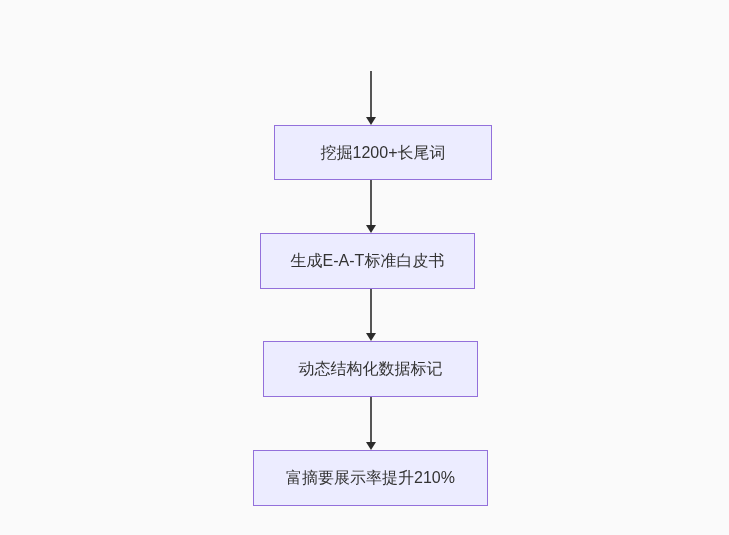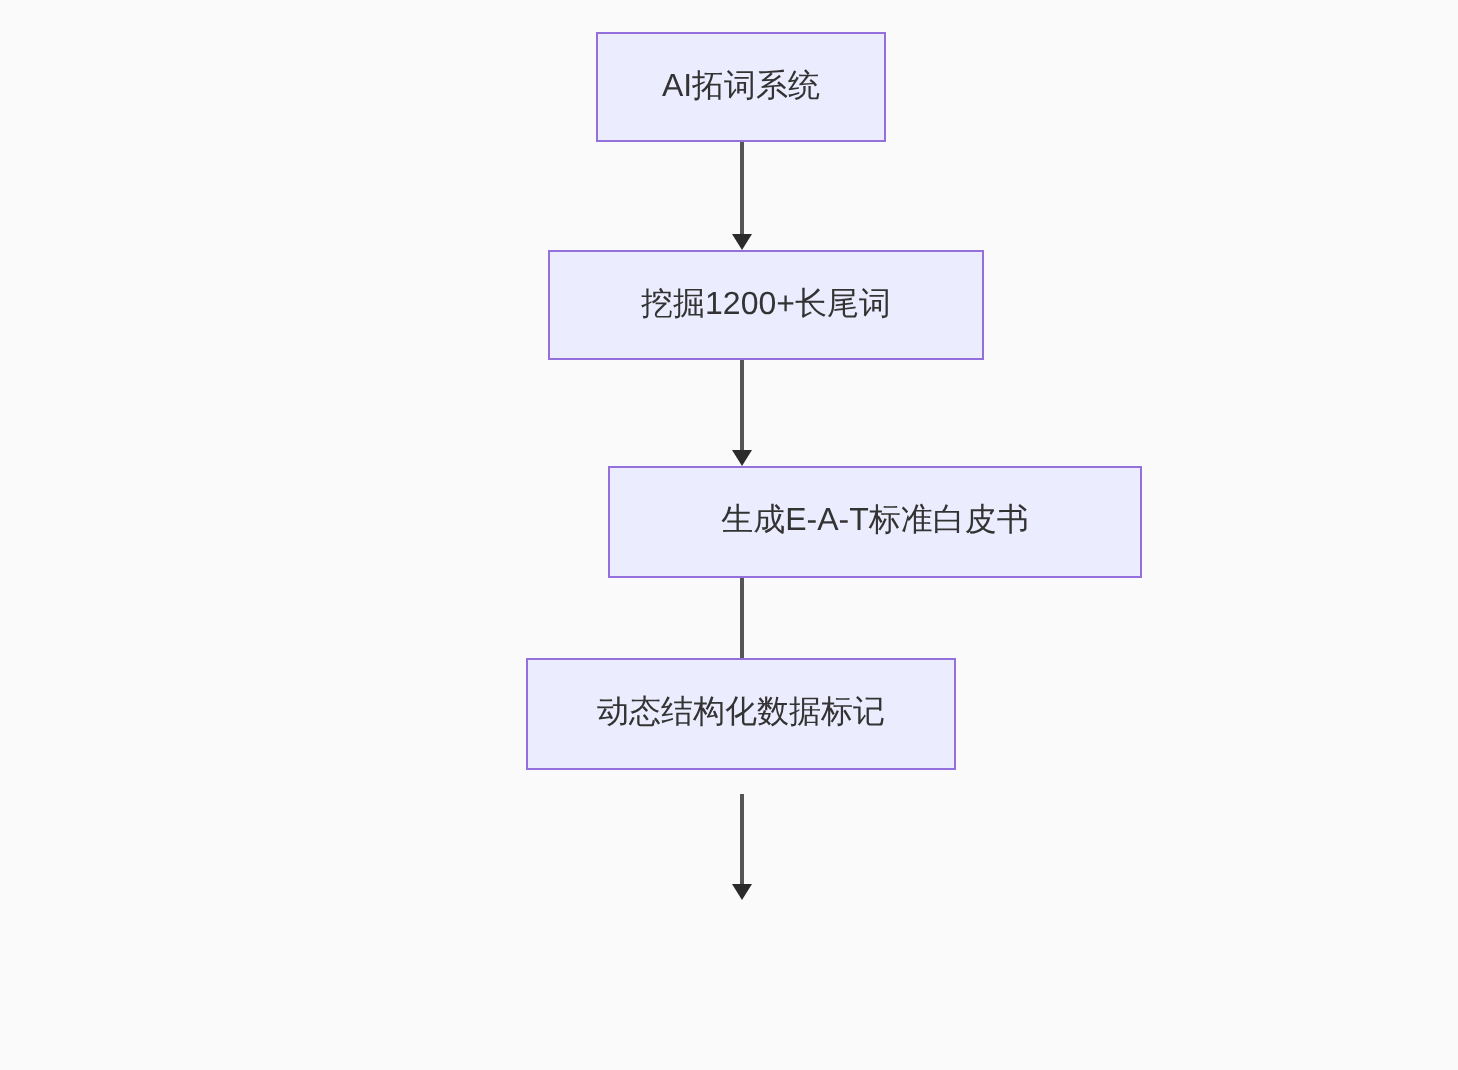--- a/index.html
+++ b/index.html
@@ -29,22 +29,22 @@
     display: flex;
     align-items: center;
     justify-content: center;
     color: var(--text);
     font-size: 16px;
     line-height: 1;
     white-space: nowrap;
   }
   .n1 { left: 298px; top: 16px;  width: 145px; height: 55px; }
   .n2 { left: 274px; top: 125px; width: 218px; height: 55px; }
-  .n3 { left: 260px; top: 233px; width: 267px; height: 56px; margin-left: 44px; }
-  .n4 { left: 263px; top: 329px; width: 215px; height: 56px; }
+  .n3 { left: 260px; top: 233px; width: 215px; height: 56px; }
+  .n4 { left: 263px; top: 341px; width: 215px; height: 56px; }
   .n5 { left: 253px; top: 450px; width: 235px; height: 56px; }
   .arrow {
     position: absolute;
     left: 362px;
     width: 18px;
     display: flex;
     flex-direction: column;
     align-items: center;
   }
   .a1 { top: 71px;  height: 54px; }
@@ -62,23 +62,20 @@
     border-left: 5px solid transparent;
     border-right: 5px solid transparent;
     border-top: 8px solid var(--arrow-head);
   }
 </style>
 </head>
 <body>
 
 <div class="canvas">
 
-  <div class="node n1">
-    <span>AI拓词系统</span>
-  </div>
 
   <div class="arrow a1">
     <div class="arrow-line"></div>
     <div class="arrow-head"></div>
   </div>
 
   <div class="node n2">
     <span>挖掘1200+长尾词</span>
   </div>
 
@@ -98,14 +95,17 @@
 
   <div class="node n4">
     <span>动态结构化数据标记</span>
   </div>
 
   <div class="arrow a4">
     <div class="arrow-line"></div>
     <div class="arrow-head"></div>
   </div>
 
+  <div class="node n5">
+    <span>富摘要展示率提升210%</span>
+  </div>
 
 </div>
 
 </body></html>

